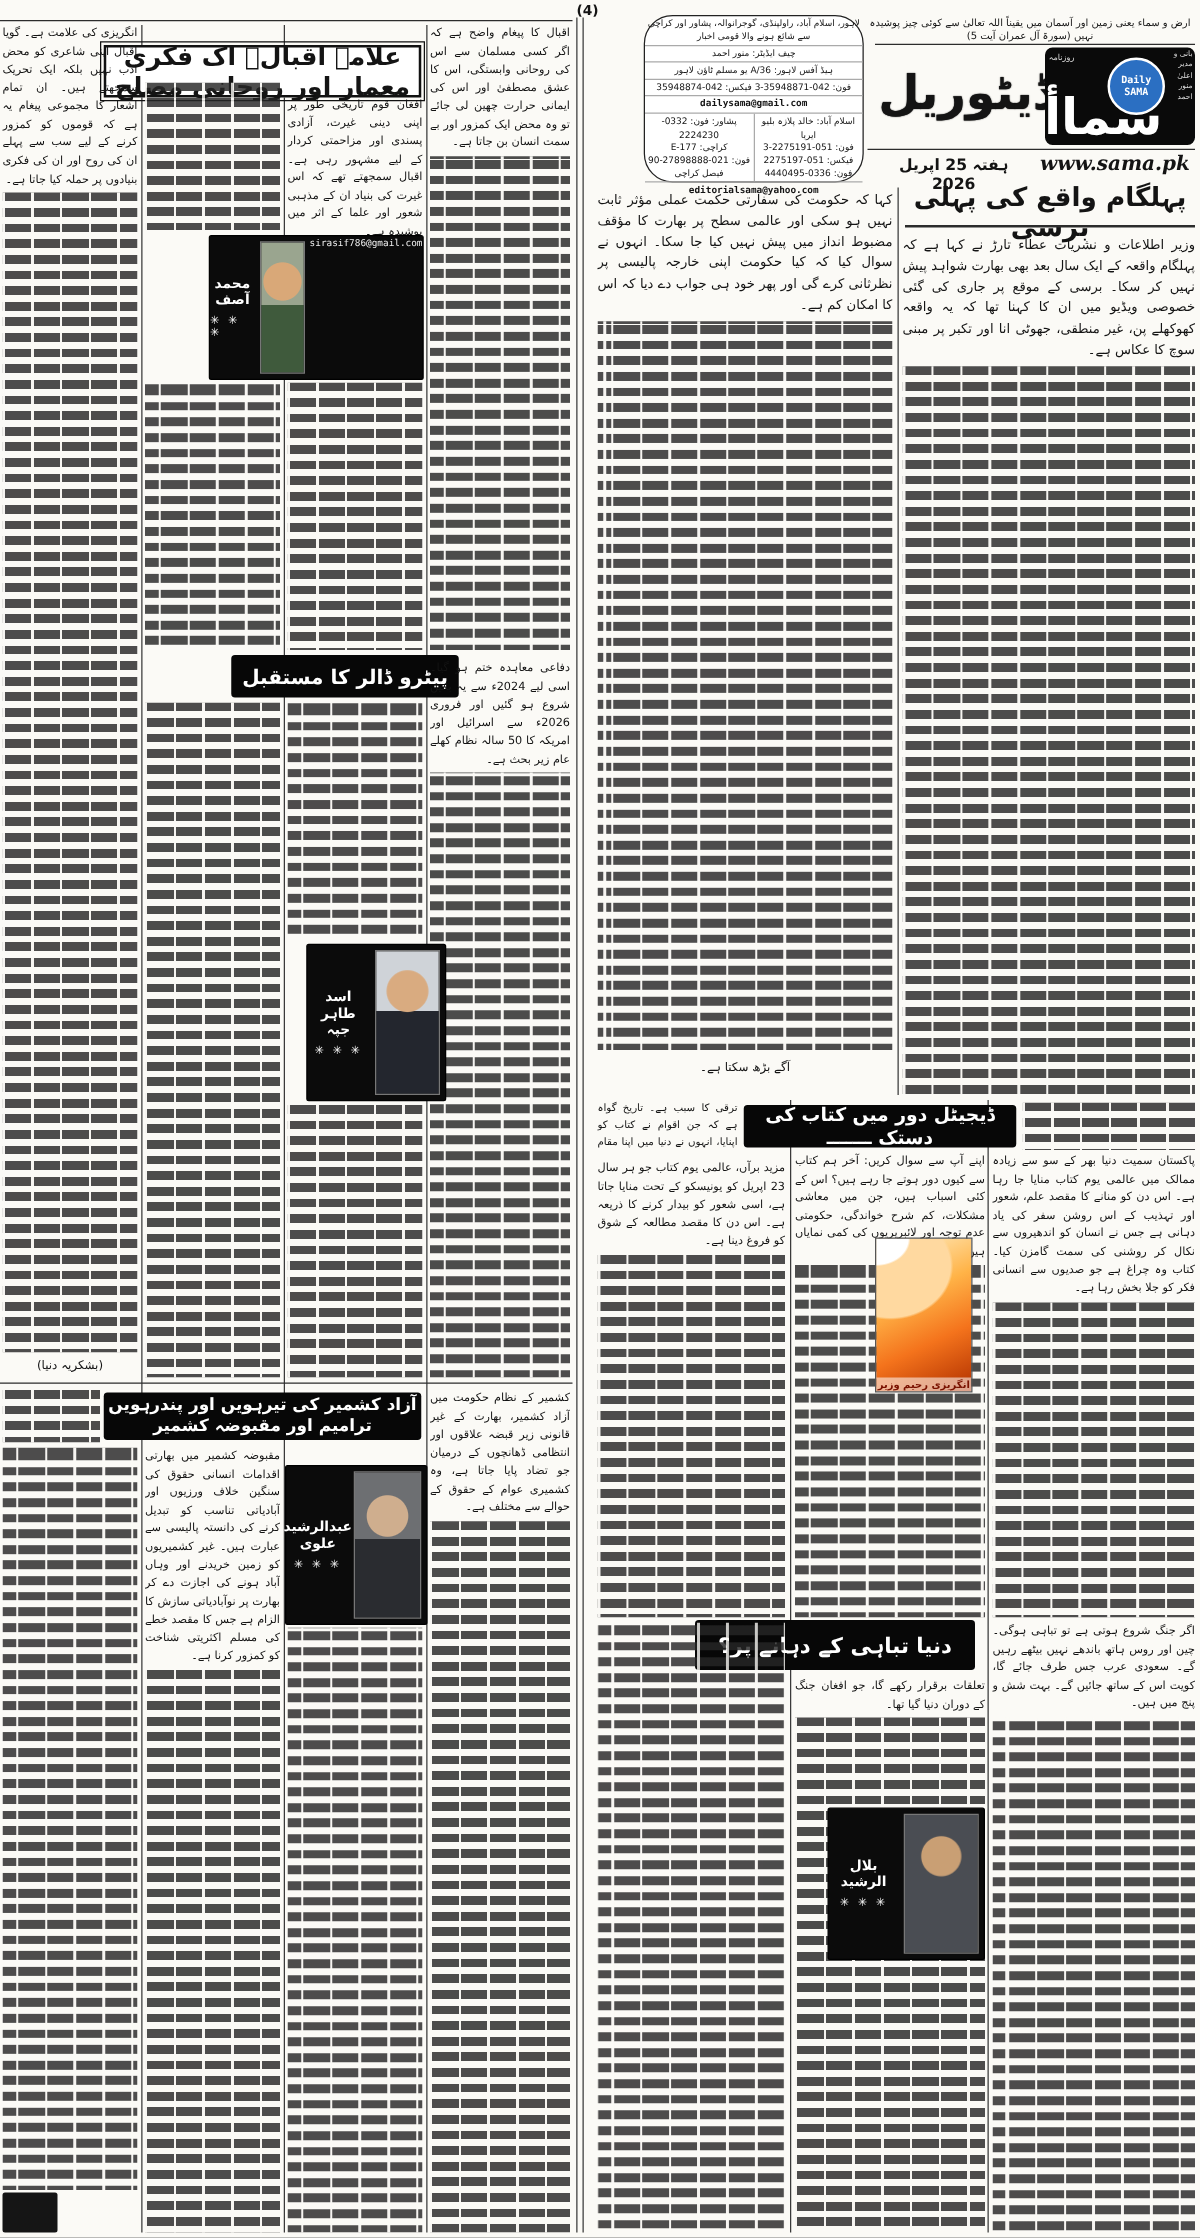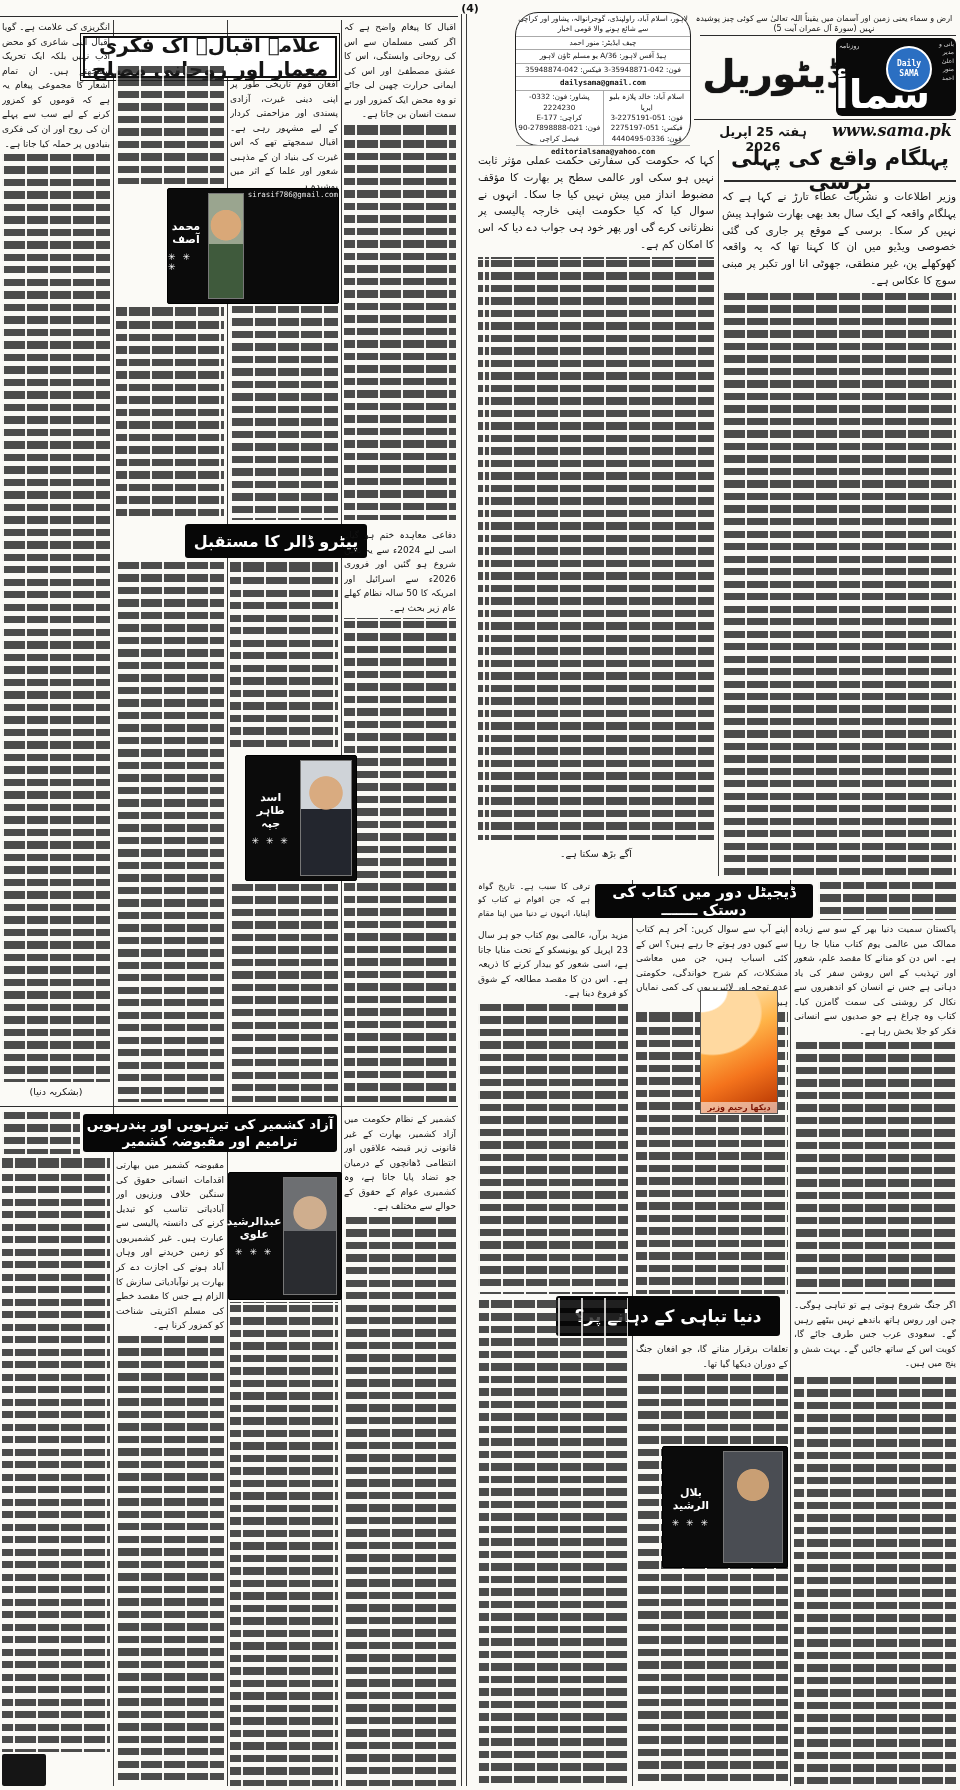--- a/index.html
+++ b/index.html
@@ -257,31 +257,31 @@
   <div class="colblk" style="left:636px;top:922px;width:152px;height:372px;">
     <p class="lead">اپنے آپ سے سوال کریں: آخر ہم کتاب سے کیوں دور ہوتے جا رہے ہیں؟ اس کے کئی اسباب ہیں، جن میں معاشی مشکلات، کم شرح خواندگی، حکومتی عدم توجہ اور لائبریریوں کی کمی نمایاں ہیں۔</p>
     <div class="greek alt"></div>
   </div>
   <div class="colblk" style="left:478px;top:928px;width:150px;height:366px;">
     <p class="lead">مزید برآں، عالمی یوم کتاب جو ہر سال 23 اپریل کو یونیسکو کے تحت منایا جاتا ہے، اسی شعور کو بیدار کرنے کا ذریعہ ہے۔ اس دن کا مقصد مطالعہ کے شوق کو فروغ دینا ہے۔</p>
     <div class="greek"></div>
   </div>
 
   <div class="kitab-graphic" style="left:700px;top:990px;width:76px;height:122px;">
-    <div class="kg-name">دیکھا رحیم وزیر</div>
+    <div class="kg-name">انگریزی رحیم وزیر</div>
   </div>
 
   <div class="hbox" style="left:556px;top:1296px;width:224px;height:40px;font-size:17px;">دنیا تباہی کے دہانے پر؟</div>
 
   <div class="colblk" style="left:794px;top:1298px;width:162px;height:488px;">
     <p class="lead">اگر جنگ شروع ہوتی ہے تو تباہی ہوگی۔ چین اور روس ہاتھ باندھے نہیں بیٹھے رہیں گے۔ سعودی عرب جس طرف جائے گا، کویت اس کے ساتھ جائیں گے۔ بہت شش و پنج میں ہیں۔</p>
     <div class="greek alt"></div>
   </div>
   <div class="colblk" style="left:636px;top:1342px;width:152px;height:444px;">
-    <p class="lead">تعلقات برقرار منانے گا، جو افغان جنگ کے دوران دیکھا گیا تھا۔</p>
+    <p class="lead">تعلقات برقرار رکھے گا، جو افغان جنگ کے دوران دنیا گیا تھا۔</p>
     <div class="greek"></div>
   </div>
   <div class="colblk" style="left:478px;top:1298px;width:150px;height:488px;">
     <div class="greek alt"></div>
   </div>
 
   <div class="author-box" style="left:662px;top:1446px;width:124px;height:120px;">
     <div class="ab-main">
       <div class="ab-left">
         <div class="ab-name">بلال الرشید</div>

